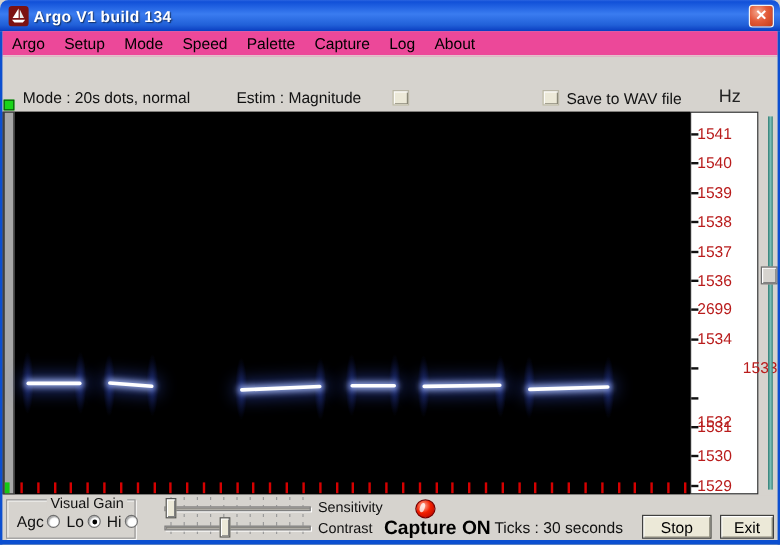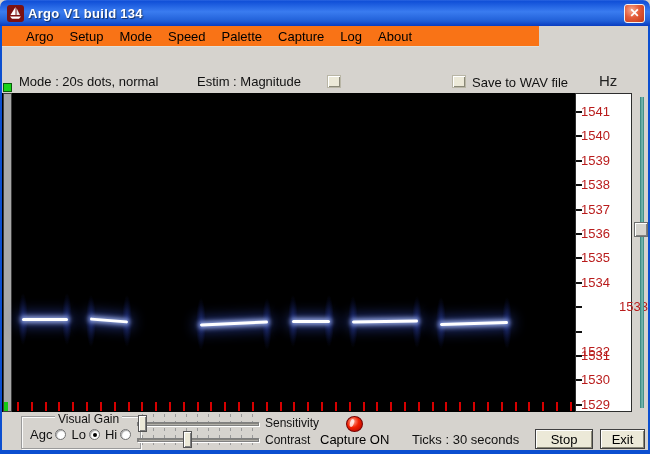--- a/index.html
+++ b/index.html
@@ -14,22 +14,22 @@
   .app-icon { width:17px; height:17px; margin:0 4px 0 2px; display:inline-block; }
   .title-text { color:#fff; font-weight:bold; font-size:13px; text-shadow:1px 1px 1px rgba(0,0,0,.55); letter-spacing:.3px; }
   .close-btn { position:absolute; right:5px; top:4px; width:21px; height:19px; border:1px solid #f2f2f2; border-radius:3px;
     background:radial-gradient(circle at 35% 30%, #f5a88f 0%, #e35b39 45%, #c23a18 100%);
     color:#fff; font-weight:bold; font-size:12px; line-height:17px; text-align:center; cursor:default; }
   .border-left,.border-right,.border-bottom { position:absolute; background:#0c4fd0; z-index:50; pointer-events:none; }
   .border-left { left:0; top:26px; width:2px; height:428px; }
   .border-right { right:0; top:26px; width:2px; height:428px; }
   .border-bottom { left:0; bottom:0; width:650px; height:4px; }
 
-  .menubar { position:absolute; left:2px; top:26px; width:537px; height:21px; background:#f97316;
-    display:flex; align-items:center; padding-left:16px; border-bottom:1px solid #e0dfd8; }
+  .menubar { position:absolute; left:2px; top:26px; width:646px; height:21px; background:#ec4899;
+    display:flex; align-items:center; padding-left:0; border-bottom:1px solid #e0dfd8; }
   .menu-item { font-size:13px; color:#000; padding:1px 8px; }
 
   .statusbar { position:absolute; left:2px; top:48px; width:646px; height:24px; background:#d6d3ce; }
   .st-time  { position:absolute; left:4px;  top:5px; font-size:13px; font-weight:bold; }
   .st-date  { position:absolute; left:95px; top:5px; font-size:13px; font-weight:bold; }
   .st-peak  { position:absolute; left:192px;top:5px; font-size:13px; }
   .st-brand { position:absolute; right:10px; top:1px; font-family:"DejaVu Serif", serif;
     font-style:italic; font-weight:bold; font-size:18px; color:#1b2e83; letter-spacing:.5px; }
 
   .infobar { position:absolute; left:2px; top:72px; width:646px; height:21px; background:#d6d3ce; }
@@ -60,22 +60,22 @@
 
   
   .vslider { position:absolute; left:634px; top:95px; width:14px; height:317px; }
   .vtrack { position:absolute; left:6px; top:2px; width:4px; height:311px;
     background:linear-gradient(90deg,#2f7d74,#7dc0b8 55%,#2f7d74); }
   .vthumb { position:absolute; left:0px; top:127px; width:14px; height:15px; background:#d6d3ce;
     border:1px solid #6e6e6e; box-shadow:inset 1px 1px 0 #fff, inset -1px -1px 0 #808080; }
 
   
   .bottom { position:absolute; left:2px; top:413px; width:646px; height:37px; background:#d6d3ce; }
-  .groupbox { position:absolute; left:3px; top:3px; width:120px; height:33px; border:1px solid #9a9a9a;
-    box-shadow:inset 1px 1px 0 rgba(255,255,255,.9), 1px 1px 0 rgba(255,255,255,.9);margin-left:16px; }
+  .groupbox { position:absolute; left:3px; top:3px; width:108px; height:33px; border:1px solid #9a9a9a;
+    box-shadow:inset 1px 1px 0 rgba(255,255,255,.9), 1px 1px 0 rgba(255,255,255,.9); }
   .gb-legend { position:absolute; left:33px; top:-3px; font-size:12px; background:#d6d3ce; padding:0 3px; line-height:10px; color:#111; }
   .vg-options { position:absolute; left:3px; top:10px; width:114px; display:flex; align-items:center; }
   .radio-label { font-size:13px; color:#111; margin:0 3px 0 5px; }
   .radio { width:11px; height:11px; border-radius:50%; background:#fff; border:1px solid #707070;
     box-shadow:inset 1px 1px 1px rgba(0,0,0,.35); position:relative; }
   .radio.sel::after { content:""; position:absolute; left:3px; top:3px; width:4px; height:4px; border-radius:50%; background:#000; }
 
   .slider-ticks { position:absolute; top:1px; width:1px; height:33px;
     background:repeating-linear-gradient(180deg,#9a9a9a 0 3px, transparent 3px 7px); }
   .htrack { position:absolute; width:122px; height:4px; background:#b8b5ae;
@@ -86,21 +86,21 @@
     box-shadow:inset 1px 1px 0 #fff, inset -1px -1px 0 #808080; }
   .hthumb.sens { left:136px; top:2px; }
   .hthumb.cont { left:181px; top:18px; }
   .lbl-sens { position:absolute; left:263px; top:3px;  font-size:12px; color:#111; }
   .lbl-cont { position:absolute; left:263px; top:20px; font-size:12px; color:#111; }
 
   .capture-led { position:absolute; left:344px; top:3px; width:17px; height:16px; border-radius:50%;
     background:radial-gradient(circle at 38% 32%, #ffb3a0 0%, #f22000 45%, #a80000 100%); border:1px solid #700; }
   .capture-led::after { content:""; position:absolute; left:3px; top:2px; width:4px; height:8px;
     border-radius:50%; background:rgba(255,255,255,.75); transform:rotate(18deg); }
-  .capture-label { position:absolute; left:318px; top:19px; font-size:13px; font-weight:normal; color:#000; }
+  .capture-label { position:absolute; left:318px; top:19px; font-size:16px; font-weight:bold; color:#000; }
   .ticks-label { position:absolute; left:410px; top:19px; font-size:13px; color:#111; }
 
   .btn { position:absolute; top:16px; height:20px; background:#ece9d8; border:1px solid #404040;
     box-shadow:inset 1px 1px 0 #ffffff, inset -1px -1px 0 #8a8878; font-size:13px; text-align:center;
     font-family:"Liberation Sans", sans-serif; color:#000; padding-top:2px; }
   .btn-stop { left:533px; width:58px; }
   .btn-exit { left:598px; width:45px; }
 </style>
 </head>
 <body>
@@ -217,21 +217,21 @@
       <div class="freq-label" style="top: 34.4px;">1540</div>
       <div class="freq-tick" style="top: 65.8px;"></div>
       <div class="freq-label" style="top: 58.8px;">1539</div>
       <div class="freq-tick" style="top: 90.2px;"></div>
       <div class="freq-label" style="top: 83.2px;">1538</div>
       <div class="freq-tick" style="top: 114.6px;"></div>
       <div class="freq-label" style="top: 107.6px;">1537</div>
       <div class="freq-tick" style="top: 139px;"></div>
       <div class="freq-label" style="top: 132px;">1536</div>
       <div class="freq-tick" style="top: 163.4px;"></div>
-      <div class="freq-label" style="top: 156.4px;">1535</div>
+      <div class="freq-label" style="top: 156.4px;">2699</div>
       <div class="freq-tick" style="top: 187.8px;"></div>
       <div class="freq-label" style="top: 180.8px;">1534</div>
       <div class="freq-tick" style="top: 212.2px;"></div>
       <div class="freq-label" style="top: 205.2px; margin-left: 38px;">1533</div>
       <div class="freq-tick" style="top: 236.6px;"></div>
       <div class="freq-label" style="top: 229.6px; margin-top: 20px;">1532</div>
       <div class="freq-tick" style="top: 261px;"></div>
       <div class="freq-label" style="top: 254px;">1531</div>
       <div class="freq-tick" style="top: 285.4px;"></div>
       <div class="freq-label" style="top: 278.4px;">1530</div>

